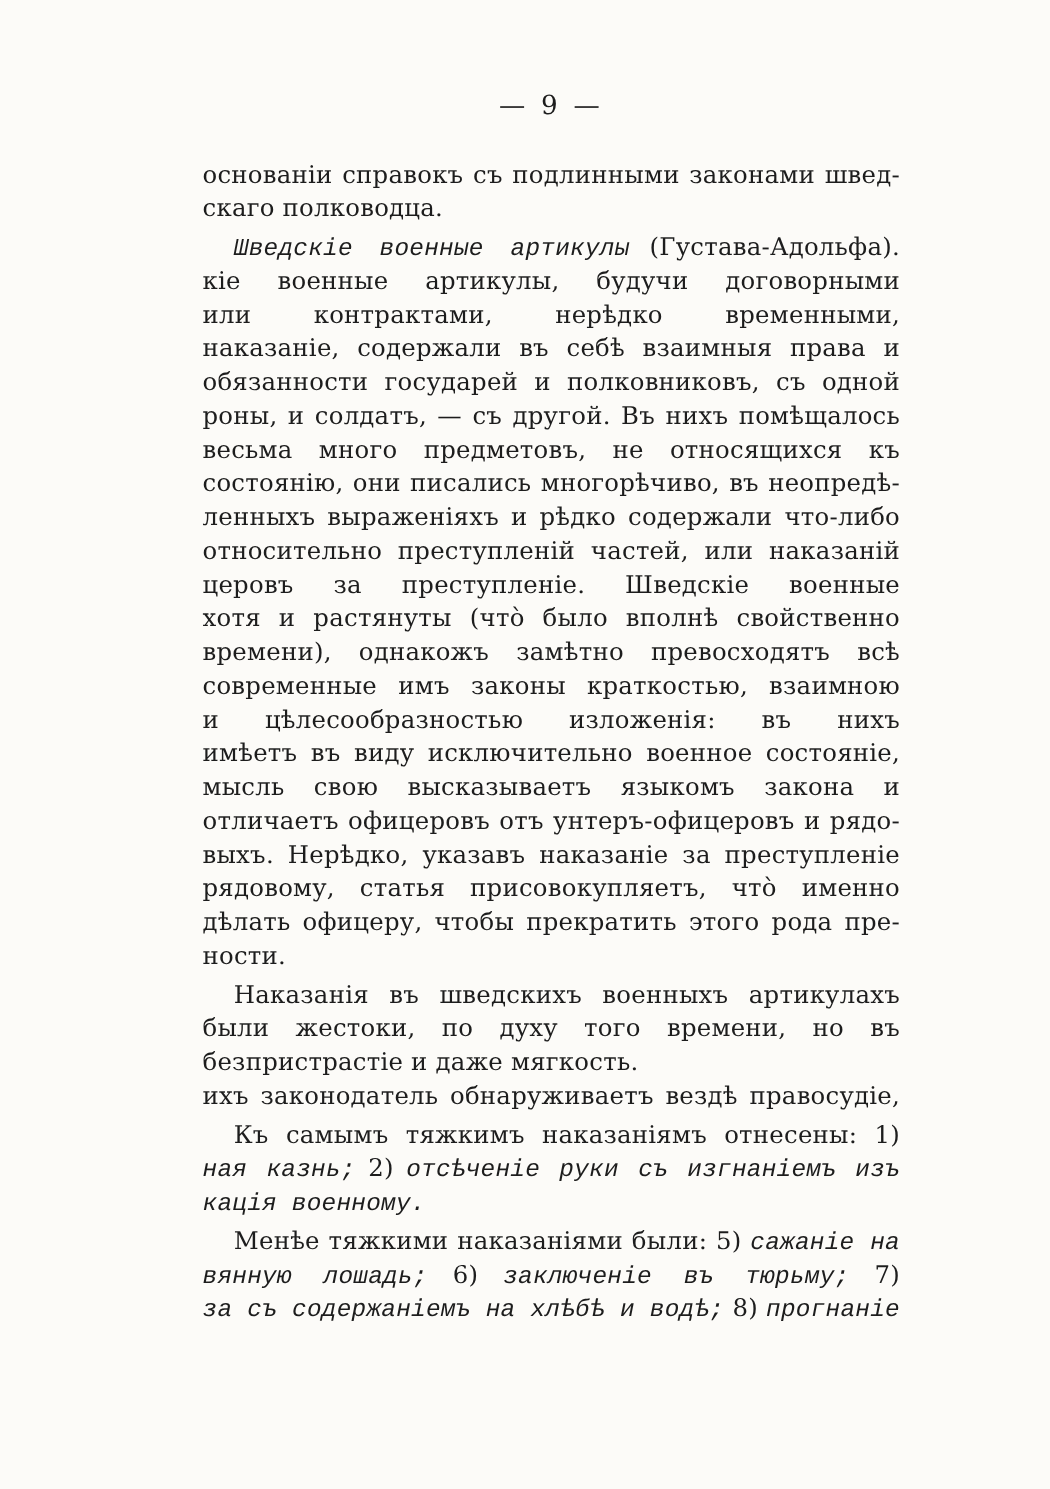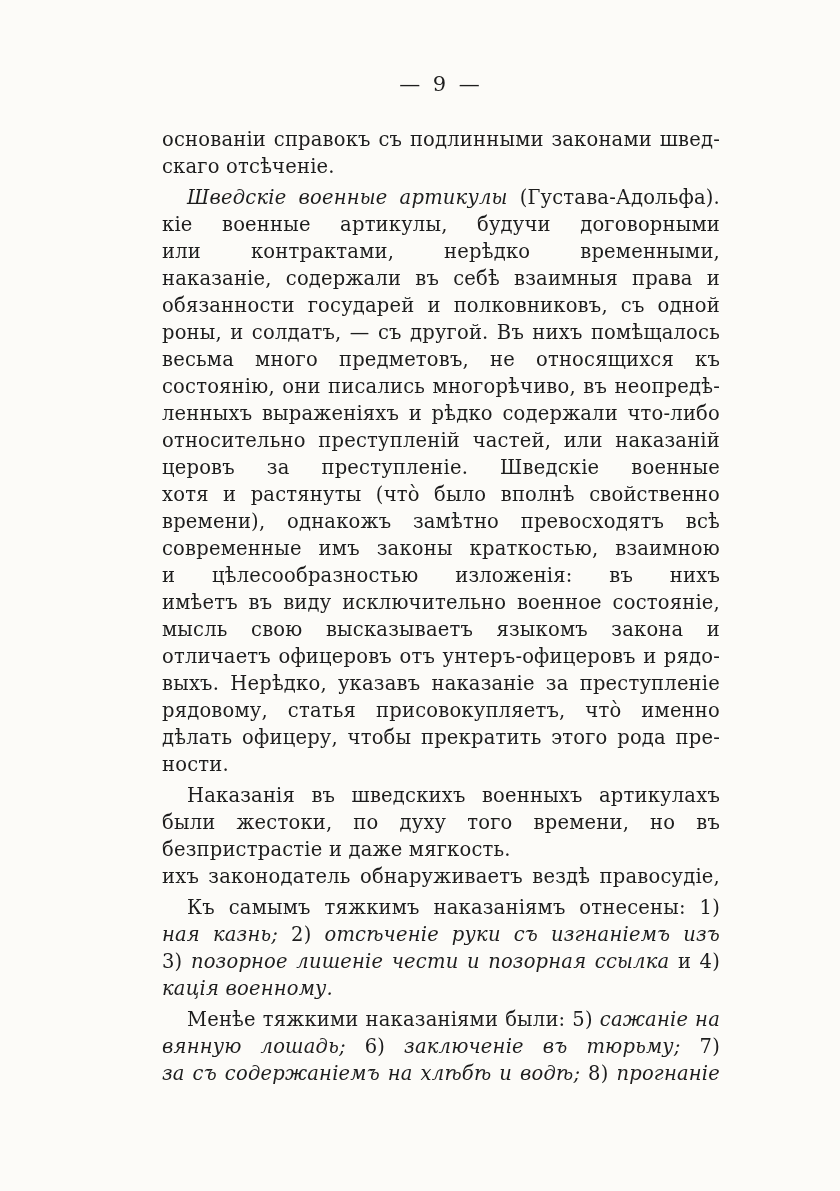--- a/index.html
+++ b/index.html
@@ -59,31 +59,32 @@
   }
   .line.endpara {
     text-align-last: left;
     -moz-text-align-last: left;
   }
   .line.indent {
     text-indent: 25px;
   }
   .seg.it {
     font-style: italic;
+    font-family: Liberation Mono, monospace;
   }
 </style>
 </head>
 <body>
 
 <div class="page">
   <div class="pagenum">— 9 —</div>
   <div class="text-block">
       <div class="paragraph">
         <div class="line"><span class="seg">основаніи справокъ съ подлинными законами швед-</span></div>
-        <div class="line endpara"><span class="seg">скаго отсѣченіе.</span></div>
+        <div class="line endpara"><span class="seg">скаго полководца.</span></div>
       </div>
       <div class="paragraph">
         <div class="line indent"><span class="seg it">Шведскіе военные артикулы</span><span class="seg"> (Густава-Адольфа). Нѣмец-</span></div>
         <div class="line"><span class="seg">кіе военные артикулы, будучи договорными грамотами</span></div>
         <div class="line"><span class="seg">или контрактами, нерѣдко временными, преходящими,</span></div>
         <div class="line"><span class="seg">наказаніе, содержали въ себѣ взаимныя права и</span></div>
         <div class="line"><span class="seg">обязанности государей и полковниковъ, съ одной сто-</span></div>
         <div class="line"><span class="seg">роны, и солдатъ, — съ другой. Въ нихъ помѣщалось</span></div>
         <div class="line"><span class="seg">весьма много предметовъ, не относящихся къ военному</span></div>
         <div class="line"><span class="seg">состоянію, они писались многорѣчиво, въ неопредѣ-</span></div>
@@ -104,21 +105,20 @@
       </div>
       <div class="paragraph">
         <div class="line indent"><span class="seg">Наказанія въ шведскихъ военныхъ артикулахъ хотя</span></div>
         <div class="line"><span class="seg">были жестоки, по духу того времени, но въ наложеніи</span></div>
         <div class="line endpara"><span class="seg">безпристрастіе и даже мягкость.</span></div>
         <div class="line"><span class="seg">ихъ законодатель обнаруживаетъ вездѣ правосудіе,</span></div>
       </div>
       <div class="paragraph">
         <div class="line indent"><span class="seg">Къ самымъ тяжкимъ наказаніямъ отнесены: 1) </span></div>
         <div class="line"><span class="seg it">ная казнь;</span><span class="seg"> 2) </span><span class="seg it">отсѣченіе руки съ изгнаніемъ изъ лагеря;</span></div>
-        <div class="line"><span class="seg">3) </span><span class="seg it">позорное лишеніе чести и позорная ссылка</span><span class="seg"> и 4) </span></div>
         <div class="line endpara"><span class="seg it">кація военному.</span></div>
       </div>
       <div class="paragraph">
         <div class="line indent"><span class="seg">Менѣе тяжкими наказаніями были: 5) </span><span class="seg it">сажаніе на дере-</span></div>
         <div class="line"><span class="seg it">вянную лошадь;</span><span class="seg"> 6) </span><span class="seg it">заключеніе въ тюрьму;</span><span class="seg"> 7) </span></div>
         <div class="line"><span class="seg it">за съ содержаніемъ на хлѣбѣ и водѣ;</span><span class="seg"> 8) </span><span class="seg it">прогнаніе сквозь строй</span></div>
       </div>
     </div>
 </div>
 

